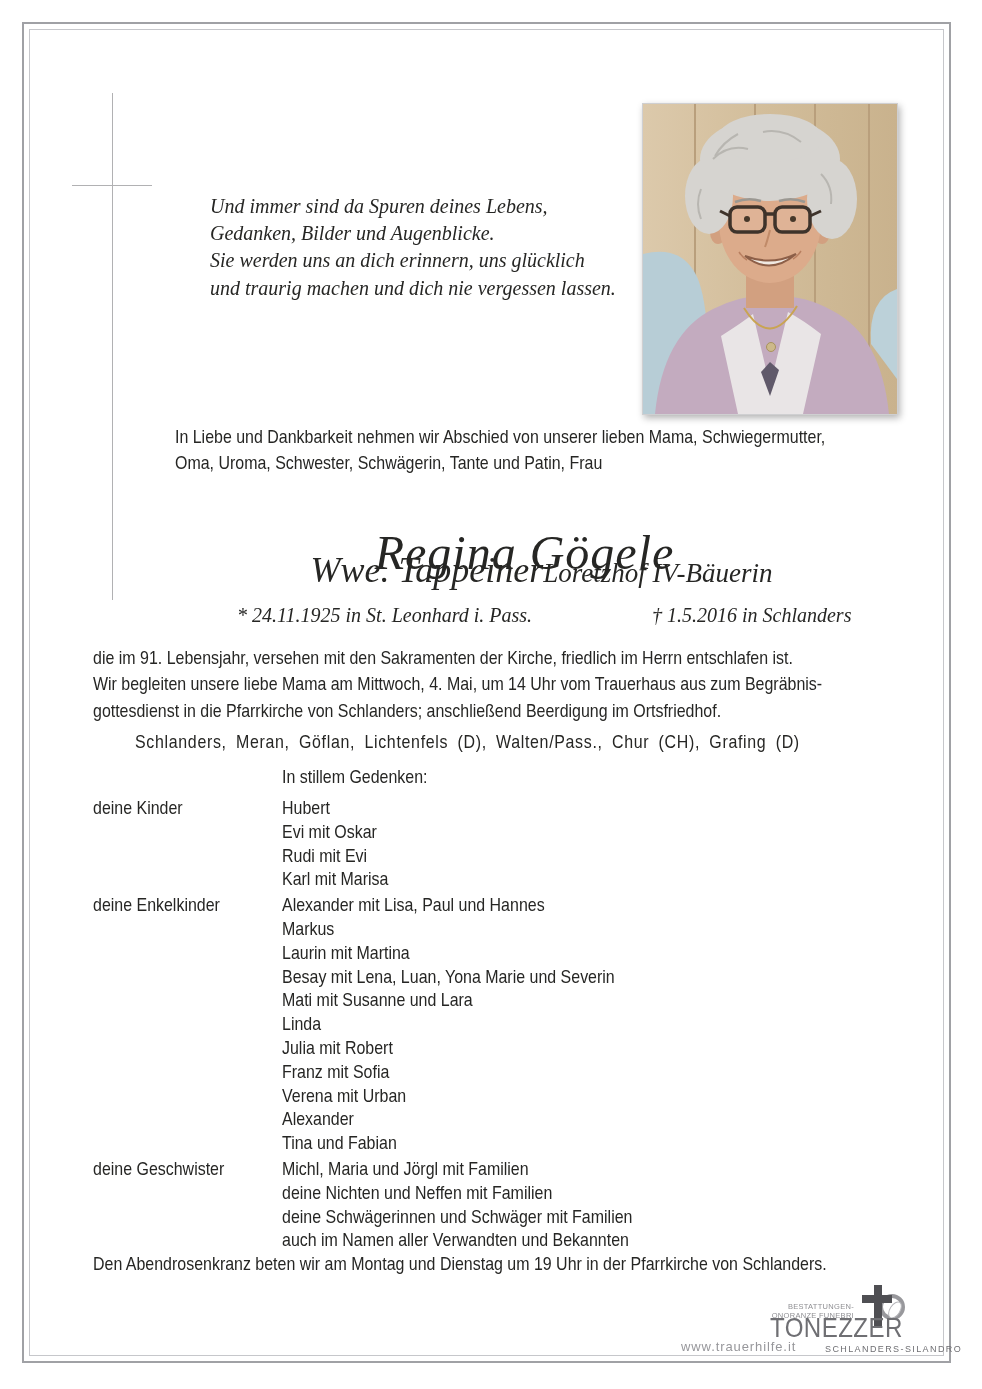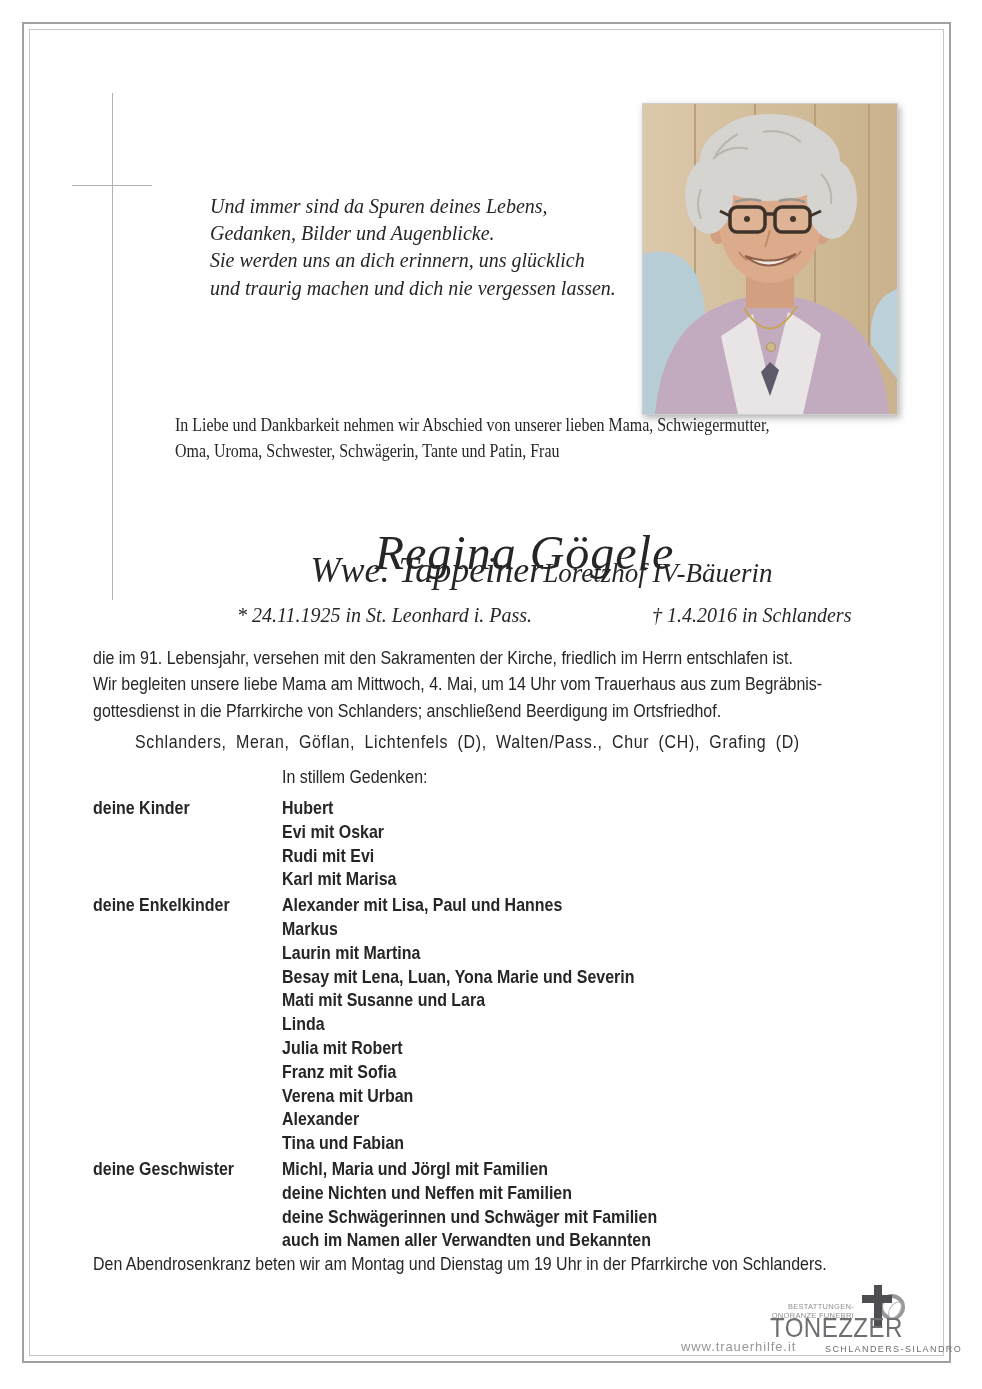--- a/index.html
+++ b/index.html
@@ -13,33 +13,33 @@
   .frame-inner{position:absolute;left:29px;top:29px;right:27px;bottom:33px;border:1px solid #c6c7cb;}
   
   .cross-v{position:absolute;left:112px;top:93px;width:1px;height:507px;background:#b1b1b3;}
   .cross-h{position:absolute;left:72px;top:185px;width:80px;height:1px;background:#b1b1b3;}
   
   .serif-it{font-family:"Liberation Serif","DejaVu Serif",serif;font-style:italic;color:#262624;}
   .poem{position:absolute;left:210px;top:193px;font-size:20px;line-height:27.2px;}
   
   .cond{display:inline-block;transform:scaleX(0.84);transform-origin:0 50%;white-space:nowrap;}
   .body-sans{font-size:19px;color:#262624;}
-  .intro{position:absolute;left:175px;top:412px;line-height:26px;font-family:Liberation Serif, serif;}
+  .intro{position:absolute;left:175px;top:424px;line-height:26px;}
   .name-block{position:absolute;left:158px;top:486px;width:733px;text-align:center;margin-top:41px;}
   .main-name{font-size:48px;line-height:52px;letter-spacing:1px;}
   .sub-row{position:absolute;left:175px;top:549px;width:733px;display:flex;justify-content:center;align-items:baseline;}
   .widow{font-size:36px;}
   .farm{font-size:27px;font-style:italic;}
   .date-birth{position:absolute;left:237px;top:604px;font-size:20px;font-style:italic;}
   .date-death{position:absolute;left:652px;top:604px;font-size:20px;}
   .announce{position:absolute;left:93px;top:645px;line-height:26.4px;}
   .places{position:absolute;left:93px;top:731px;margin-left:42px;}
   .places .cond{letter-spacing:0.8px;word-spacing:5px;}
   .gedenken{position:absolute;left:282px;top:766px;}
-  .mem-list{position:absolute;left:93px;top:794px;font-weight:bold;}
+  .mem-list{position:absolute;left:93px;top:794px;}
   .mem-section{display:flex;margin-top:2px;}
   .mem-label{width:189px;flex:0 0 189px;line-height:23.8px;}
   .mem-entries div{line-height:23.8px;}
   .closing{position:absolute;left:93px;top:1253px;}
   
   .photo{position:absolute;left:642px;top:103px;width:254px;height:310px;border:1px solid #cfcfd1;
          box-shadow:2px 3px 7px rgba(0,0,0,0.30);background:#d6c2a2;}
   .photo svg{display:block;}
   
   .website{position:absolute;left:681px;top:1339px;font-size:13px;color:#97979b;letter-spacing:0.9px;}
@@ -143,21 +143,21 @@
     <div><span class="cond">Oma, Uroma, Schwester, Schwägerin, Tante und Patin, Frau</span></div>
   </div>
 
   <div class="name-block serif-it main-name">Regina Gögele</div>
   <div class="sub-row serif-it">
     <span class="widow">Wwe. Tappeiner</span>
     <span class="farm">Loretzhof IV-Bäuerin</span>
   </div>
 
   <div class="date-birth serif-it">* 24.11.1925 in St. Leonhard i. Pass.</div>
-  <div class="date-death serif-it">† 1.4.2016 in Schlanders</div>
+  <div class="date-death serif-it">† 1.5.2016 in Schlanders</div>
 
   <div class="announce body-sans">
     <div><span class="cond">die im 91. Lebensjahr, versehen mit den Sakramenten der Kirche, friedlich im Herrn entschlafen ist.</span></div>
     <div><span class="cond">Wir begleiten unsere liebe Mama am Mittwoch, 4. Mai, um 14 Uhr vom Trauerhaus aus zum Begräbnis-</span></div>
     <div><span class="cond">gottesdienst in die Pfarrkirche von Schlanders; anschließend Beerdigung im Ortsfriedhof.</span></div>
   </div>
 
   <div class="places body-sans">
     <span class="cond">Schlanders, Meran, Göflan, Lichtenfels (D), Walten/Pass., Chur (CH), Grafing (D)</span>
   </div>

